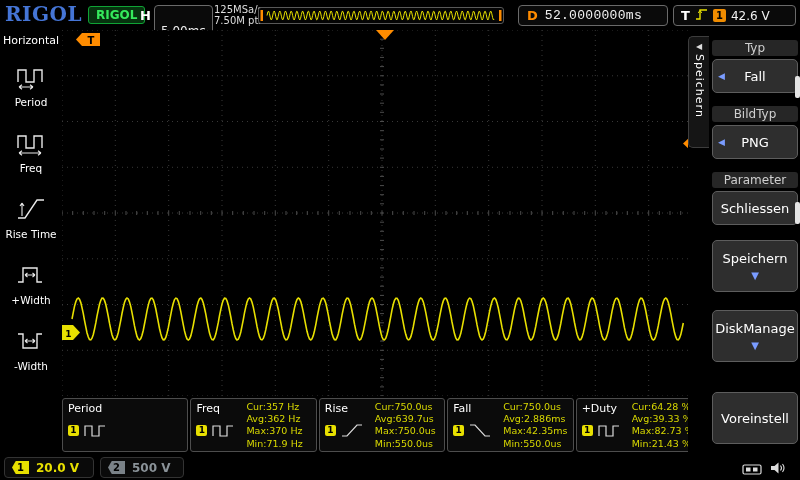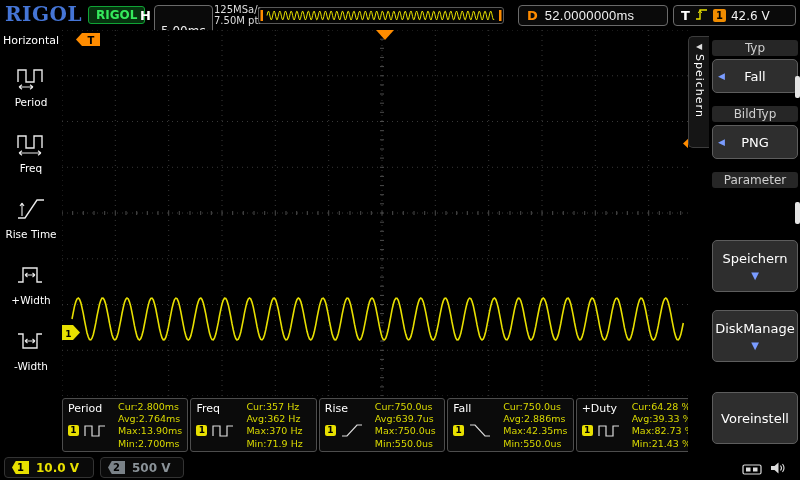--- a/index.html
+++ b/index.html
@@ -14,21 +14,21 @@
         border-radius:3px;background:#07320f;color:#35e95c;font-weight:bold;font-size:12px}
   .h-label{position:absolute;left:140px;top:8px;color:#fff;font-weight:bold;font-size:13px}
   .h-value{position:absolute;left:154px;top:5px;min-width:46px;padding:18px 6px;border:1px solid #6a6a6a;
         border-radius:4px;background:#0a0a0a;color:#eee;font-size:12px;text-align:center}
   .srate{position:absolute;left:214px;top:4px;color:#ddd;font-size:10px;line-height:11px;white-space:nowrap}
   .preview{position:absolute;left:258px;top:7px;width:246px;height:17px;border:1px solid #585858;
         border-radius:3px;background:#040404;overflow:hidden}
   .d-box{position:absolute;left:518px;top:5px;width:150px;height:21px;border:1px solid #6a6a6a;
         border-radius:4px;background:#0a0a0a;display:flex;align-items:center;gap:7px;padding:0 8px}
   .d-label{color:#ff8c00;font-weight:bold;font-size:13px}
-  .d-value{color:#f2f2f2;font-family:Liberation Sans, sans-serif;font-size:13px;letter-spacing:.3px}
+  .d-value{color:#f2f2f2;font-family:Liberation Mono, monospace;font-size:13px;letter-spacing:.3px}
   .t-box{position:absolute;left:673px;top:5px;width:123px;height:21px;border:1px solid #6a6a6a;
         border-radius:4px;background:#0a0a0a;display:flex;align-items:center;gap:5px;padding:0 7px}
   .t-label{color:#fff;font-weight:bold;font-size:13px}
   .t-badge{width:13px;height:13px;background:#f08c00;color:#000;font-size:10px;font-weight:bold;
         text-align:center;line-height:13px;border-radius:2px;flex:0 0 auto}
   .t-level{color:#f2f2f2;font-size:12px}
 
   
   .left-menu{position:absolute;left:0;top:30px;width:62px;height:425px;background:#000}
   .left-title{color:#fff;font-size:11px;padding:4px 2px 5px 3px}
@@ -307,26 +307,20 @@
   <div class="measure-row">
 
     <div class="mpanel">
       <div class="mlabel">Period</div>
       <div class="mbadge">1</div>
       <div class="micon">
         <svg width="22" height="15" viewBox="0 0 22 15">
             <polyline points="1,13 1,3 8,3 8,13 15,13 15,3 21,3" fill="none" stroke="#ddd" stroke-width="1.2"></polyline>
           </svg>
       </div>
-      <div class="mvals">
-        <div>Cur:2.800ms</div>
-        <div>Avg:2.764ms</div>
-        <div>Max:13.90ms</div>
-        <div>Min:2.700ms</div>
-      </div>
     </div>
 
     <div class="mpanel">
       <div class="mlabel">Freq</div>
       <div class="mbadge">1</div>
       <div class="micon">
         <svg width="22" height="15" viewBox="0 0 22 15">
             <polyline points="1,13 1,3 8,3 8,13 15,13 15,3 21,3" fill="none" stroke="#ddd" stroke-width="1.2"></polyline>
           </svg>
       </div>
@@ -404,20 +398,23 @@
     <div class="rgroup" style="top:76px">
       <div class="rheader">BildTyp</div>
       <div class="rbtn h34">
         <span class="larr">◀</span>
         <span>PNG</span>
       </div>
     </div>
 
     <div class="rgroup" style="top:142px">
       <div class="rheader">Parameter</div>
+      <div class="rbtn h34">
+        <span>Schliessen</span>
+      </div>
     </div>
 
     <div class="rgroup" style="top:210px">
       <div class="rbtn h52 col">
         <span>Speichern</span>
         <span class="darr">▼</span>
       </div>
     </div>
 
     <div class="rgroup" style="top:280px">
@@ -433,21 +430,21 @@
       </div>
     </div>
 
     <div class="skmark" style="top:46px"></div>
     <div class="skmark" style="top:172px"></div>
   </div>
 
   <div class="statusbar">
     <div class="ch-box" style="left:4px;width:90px">
       <span class="ch-badge" style="background:#e8e000">1</span>
-      <span class="ch-scale" style="color:#e8e000">10.0 V</span>
+      <span class="ch-scale" style="color:#e8e000">20.0 V</span>
     </div>
     <div class="ch-box" style="left:100px;width:84px">
       <span class="ch-badge" style="background:#7a8288">2</span>
       <span class="ch-scale" style="color:#8a9298">500 V</span>
     </div>
     <div class="icon-slot" style="left:742px">
       <svg width="20" height="13" viewBox="0 0 20 13">
         <rect x="1" y="2" width="18" height="9" rx="1.5" fill="none" stroke="#ddd" stroke-width="1.2"></rect>
         <rect x="4" y="4.5" width="4.5" height="4" fill="#ddd"></rect>
         <rect x="11" y="4.5" width="4.5" height="4" fill="#ddd"></rect>

